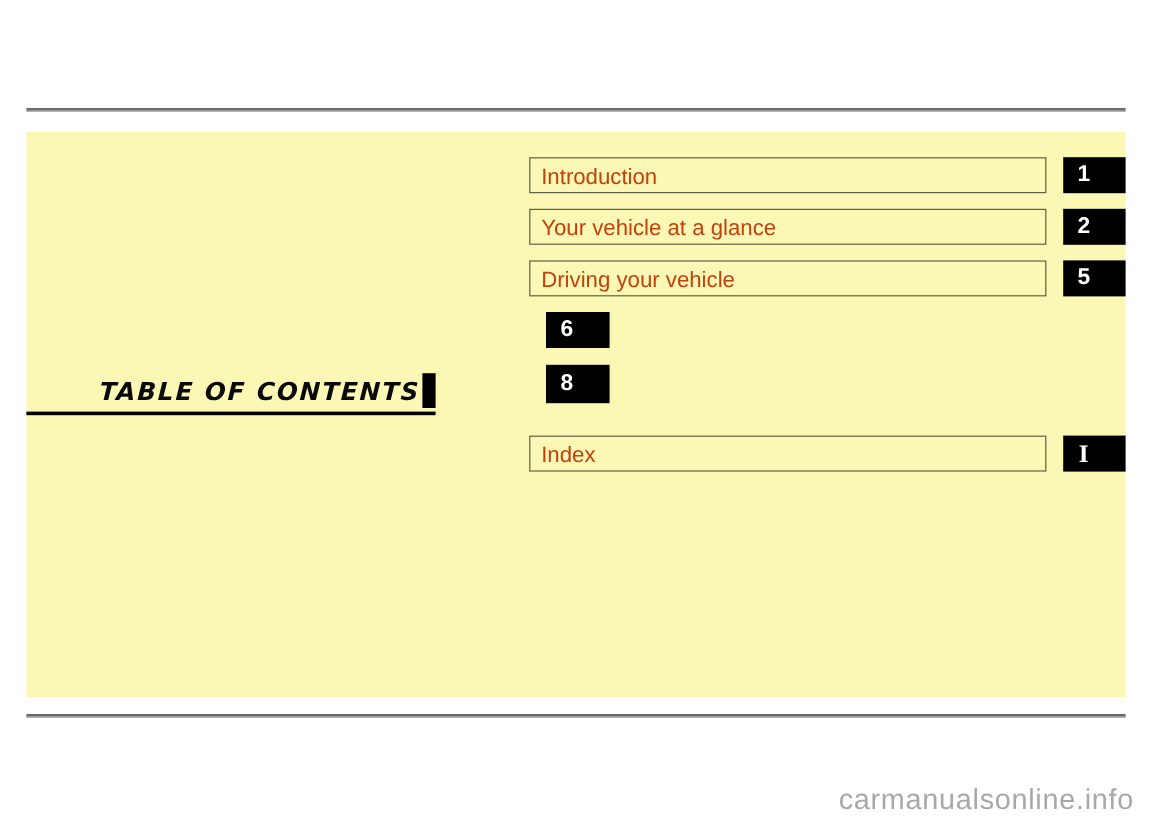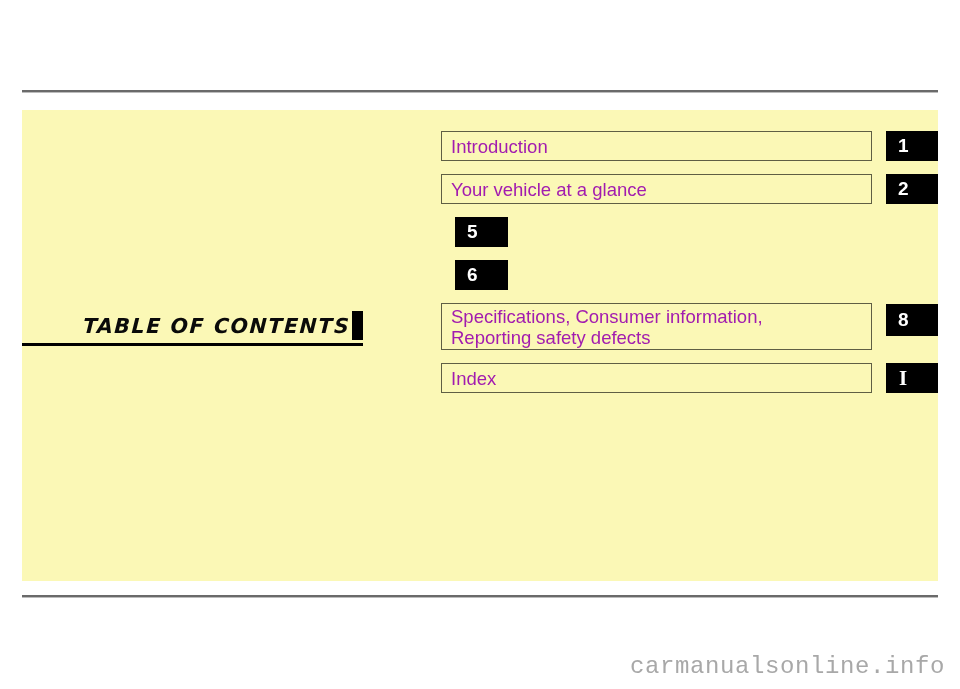--- a/index.html
+++ b/index.html
@@ -104,21 +104,21 @@
     padding-left: 9px;
   }
   .toc-row.tall .toc-label-box {
     align-items: center;
     padding-top: 1px;
   }
   .toc-label {
     font-family: "Liberation Sans", sans-serif;
     font-size: 18.5px;
     line-height: 21px;
-    color: #a21caf;
+    color: #c2410c;
     white-space: pre-line;
   }
 
   .toc-tab {
     width: 53px;
     margin-left: 14px;
     background: #000000;
     color: #ffffff;
     display: flex;
     align-items: center;
@@ -137,21 +137,21 @@
     font-family: "Liberation Serif", serif;
     font-size: 21px;
     padding-left: 13px;
   }
 
   
   #watermark {
     position: absolute;
     right: 15px;
     top: 653px;
-    font-family: Liberation Mono, monospace;
+    font-family: Liberation Sans, sans-serif;
     font-size: 24px;
     letter-spacing: 0.6px;
     color: #a8a8a8;
     white-space: nowrap;
   }
 </style>
 </head>
 <body>
 
 <div class="page-rule top"></div>
@@ -176,34 +176,33 @@
       </div>
       <div class="toc-row">
         <div class="toc-label-box">
           <span class="toc-label">Your vehicle at a glance</span>
         </div>
         <div class="toc-tab">
           <span>2</span>
         </div>
       </div>
       <div class="toc-row">
+        <div class="toc-label-box">
+          <span class="toc-label">Driving your vehicle</span>
+        </div>
         <div class="toc-tab">
           <span>5</span>
         </div>
       </div>
       <div class="toc-row">
         <div class="toc-tab">
           <span>6</span>
         </div>
       </div>
       <div class="toc-row tall">
-        <div class="toc-label-box">
-          <span class="toc-label">Specifications, Consumer information,
-Reporting safety defects</span>
-        </div>
         <div class="toc-tab">
           <span>8</span>
         </div>
       </div>
       <div class="toc-row">
         <div class="toc-label-box">
           <span class="toc-label">Index</span>
         </div>
         <div class="toc-tab serif">
           <span>I</span>

